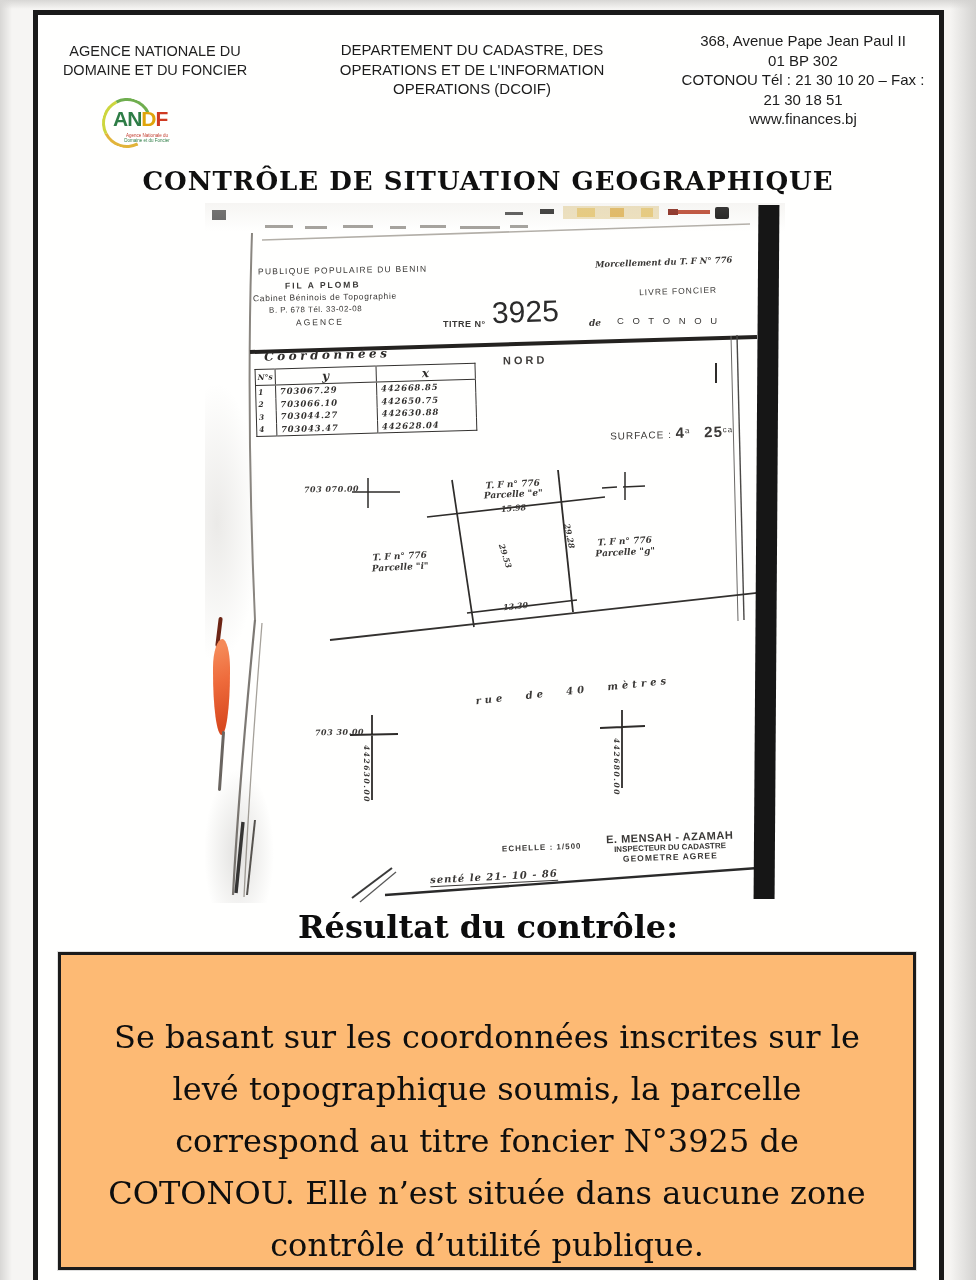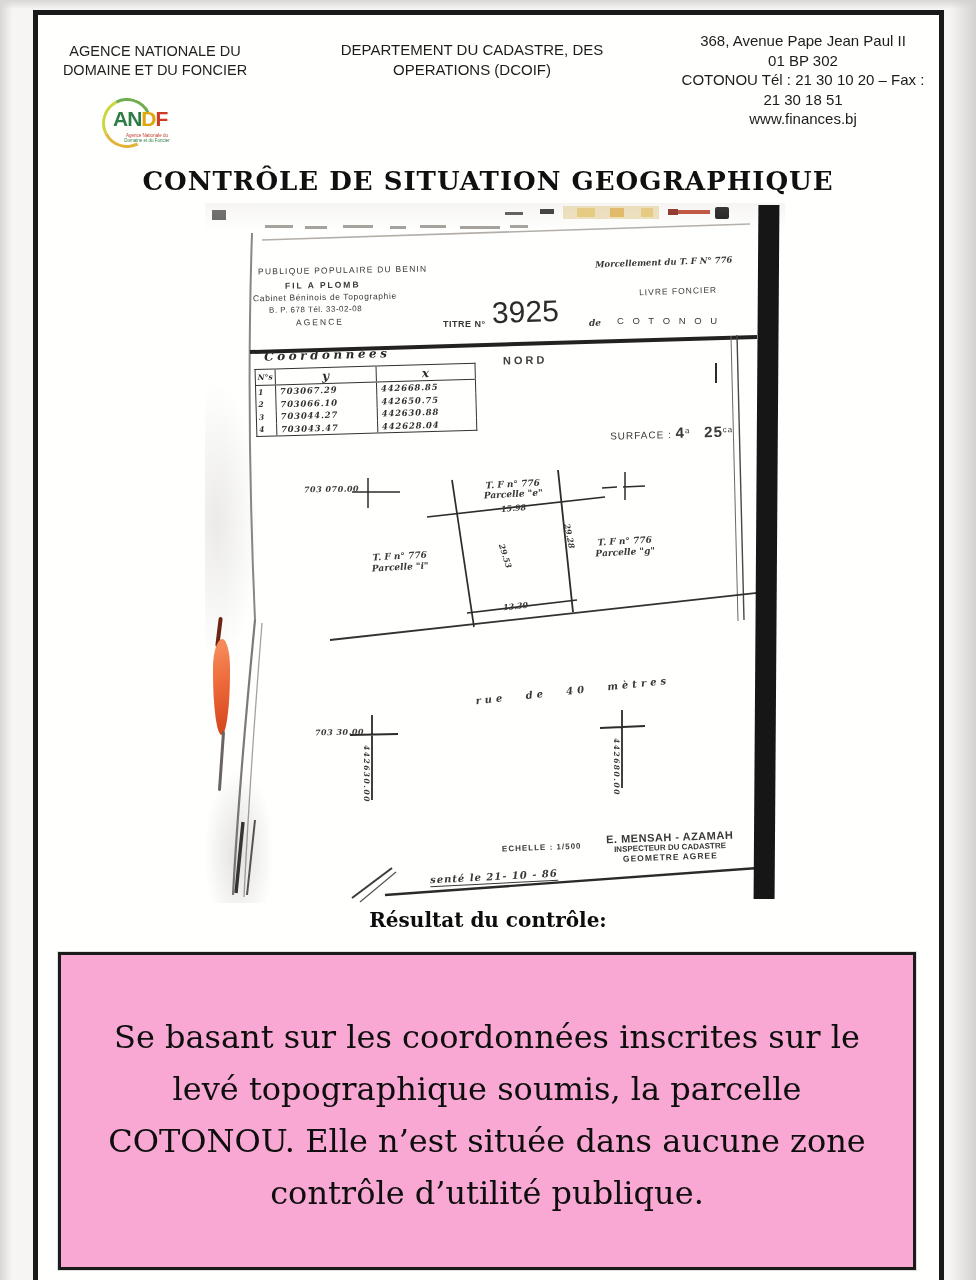--- a/index.html
+++ b/index.html
@@ -46,22 +46,22 @@
     letter-spacing:3.5px;color:#2d2b29;margin:0 0 5px 10px;}
   .coords table{border-collapse:collapse;border:1.7px solid #343230;}
   .coords th{border-left:1.3px solid #343230;border-bottom:1.3px solid #343230;
     font-family:"DejaVu Serif",serif;font-style:italic;font-weight:bold;font-size:12px;color:#2d2b29;height:15px;padding:0 4px;}
   .coords td{border-left:1.3px solid #343230;font-family:"DejaVu Serif",serif;font-style:italic;font-weight:bold;
     font-size:8.5px;letter-spacing:.8px;color:#33312f;height:12.5px;padding:0 4px;}
   .coords .c0{border-left:none;width:10px;font-size:7.5px;padding:0 2px;}
   .coords .cy{width:92px;} .coords .cx{width:90px;}
   
   .result-heading{left:73px;top:908px;width:830px;text-align:center;font-family:"DejaVu Serif",serif;
-    font-weight:bold;font-size:20px;color:#0d0d0d;}
-  .result-box{left:58px;top:952px;width:852px;height:312px;border:3px solid #1b1b1b;background:#f9a8d4;box-shadow:0 0 0 1px rgba(0,0,0,.12);}
+    font-weight:bold;font-size:32px;color:#0d0d0d;}
+  .result-box{left:58px;top:952px;width:852px;height:312px;border:3px solid #1b1b1b;background:#fdba74;box-shadow:0 0 0 1px rgba(0,0,0,.12);}
   .result-text{position:absolute;left:10px;top:56px;width:832px;text-align:center;
     font-family:"DejaVu Serif",serif;font-size:32px;line-height:52px;color:#0e0e0e;}
 </style>
 </head>
 <body>
 
 <div id="page">
 
   <div class="abs doc-frame"></div>
 
@@ -76,20 +76,21 @@
       <span style="color:#2e7d46">AN</span><span style="color:#e0a50a">D</span><span style="color:#cf3a22">F</span>
     </div>
     <div class="logo-caption">
       <div style="color:#c0392b">Agence Nationale du</div>
       <div style="color:#2e7d46">Domaine et du Foncier</div>
     </div>
   </div>
 
   <div class="abs dept">
     <div>DEPARTEMENT DU CADASTRE, DES</div>
+    <div>OPERATIONS ET DE L'INFORMATION</div>
     <div>OPERATIONS (DCOIF)</div>
   </div>
 
   <div class="abs addr">
     <div>368, Avenue Pape Jean Paul II</div>
     <div>01 BP 302</div>
     <div>COTONOU Tél : 21 30 10 20 – Fax :</div>
     <div>21 30 18 51</div>
     <div>www.finances.bj</div>
   </div>
@@ -241,20 +242,21 @@
       <div style="font-size:8.5px;font-weight:bold;letter-spacing:1px">GEOMETRE AGREE</div>
     </div>
     <div class="t hand" style="left:225px;top:668px;font-size:10px;letter-spacing:1px;transform:rotate(-3deg);text-decoration:underline;text-underline-offset:3px">senté  le  21- 10 - 86</div>
   </div>
 
   <div class="abs result-heading">Résultat du contrôle:</div>
   <div class="abs result-box">
     <div class="result-text">
       <div>Se basant sur les coordonnées inscrites sur le</div>
       <div>levé topographique soumis, la parcelle</div>
+      <div>correspond au titre foncier N°3925 de</div>
       <div>COTONOU. Elle n’est située dans aucune zone</div>
       <div>contrôle d’utilité publique.</div>
     </div>
   </div>
 
   <div class="abs edge-top"></div>
   <div class="abs edge-left"></div>
   <div class="abs edge-right"></div>
 
 </div>

